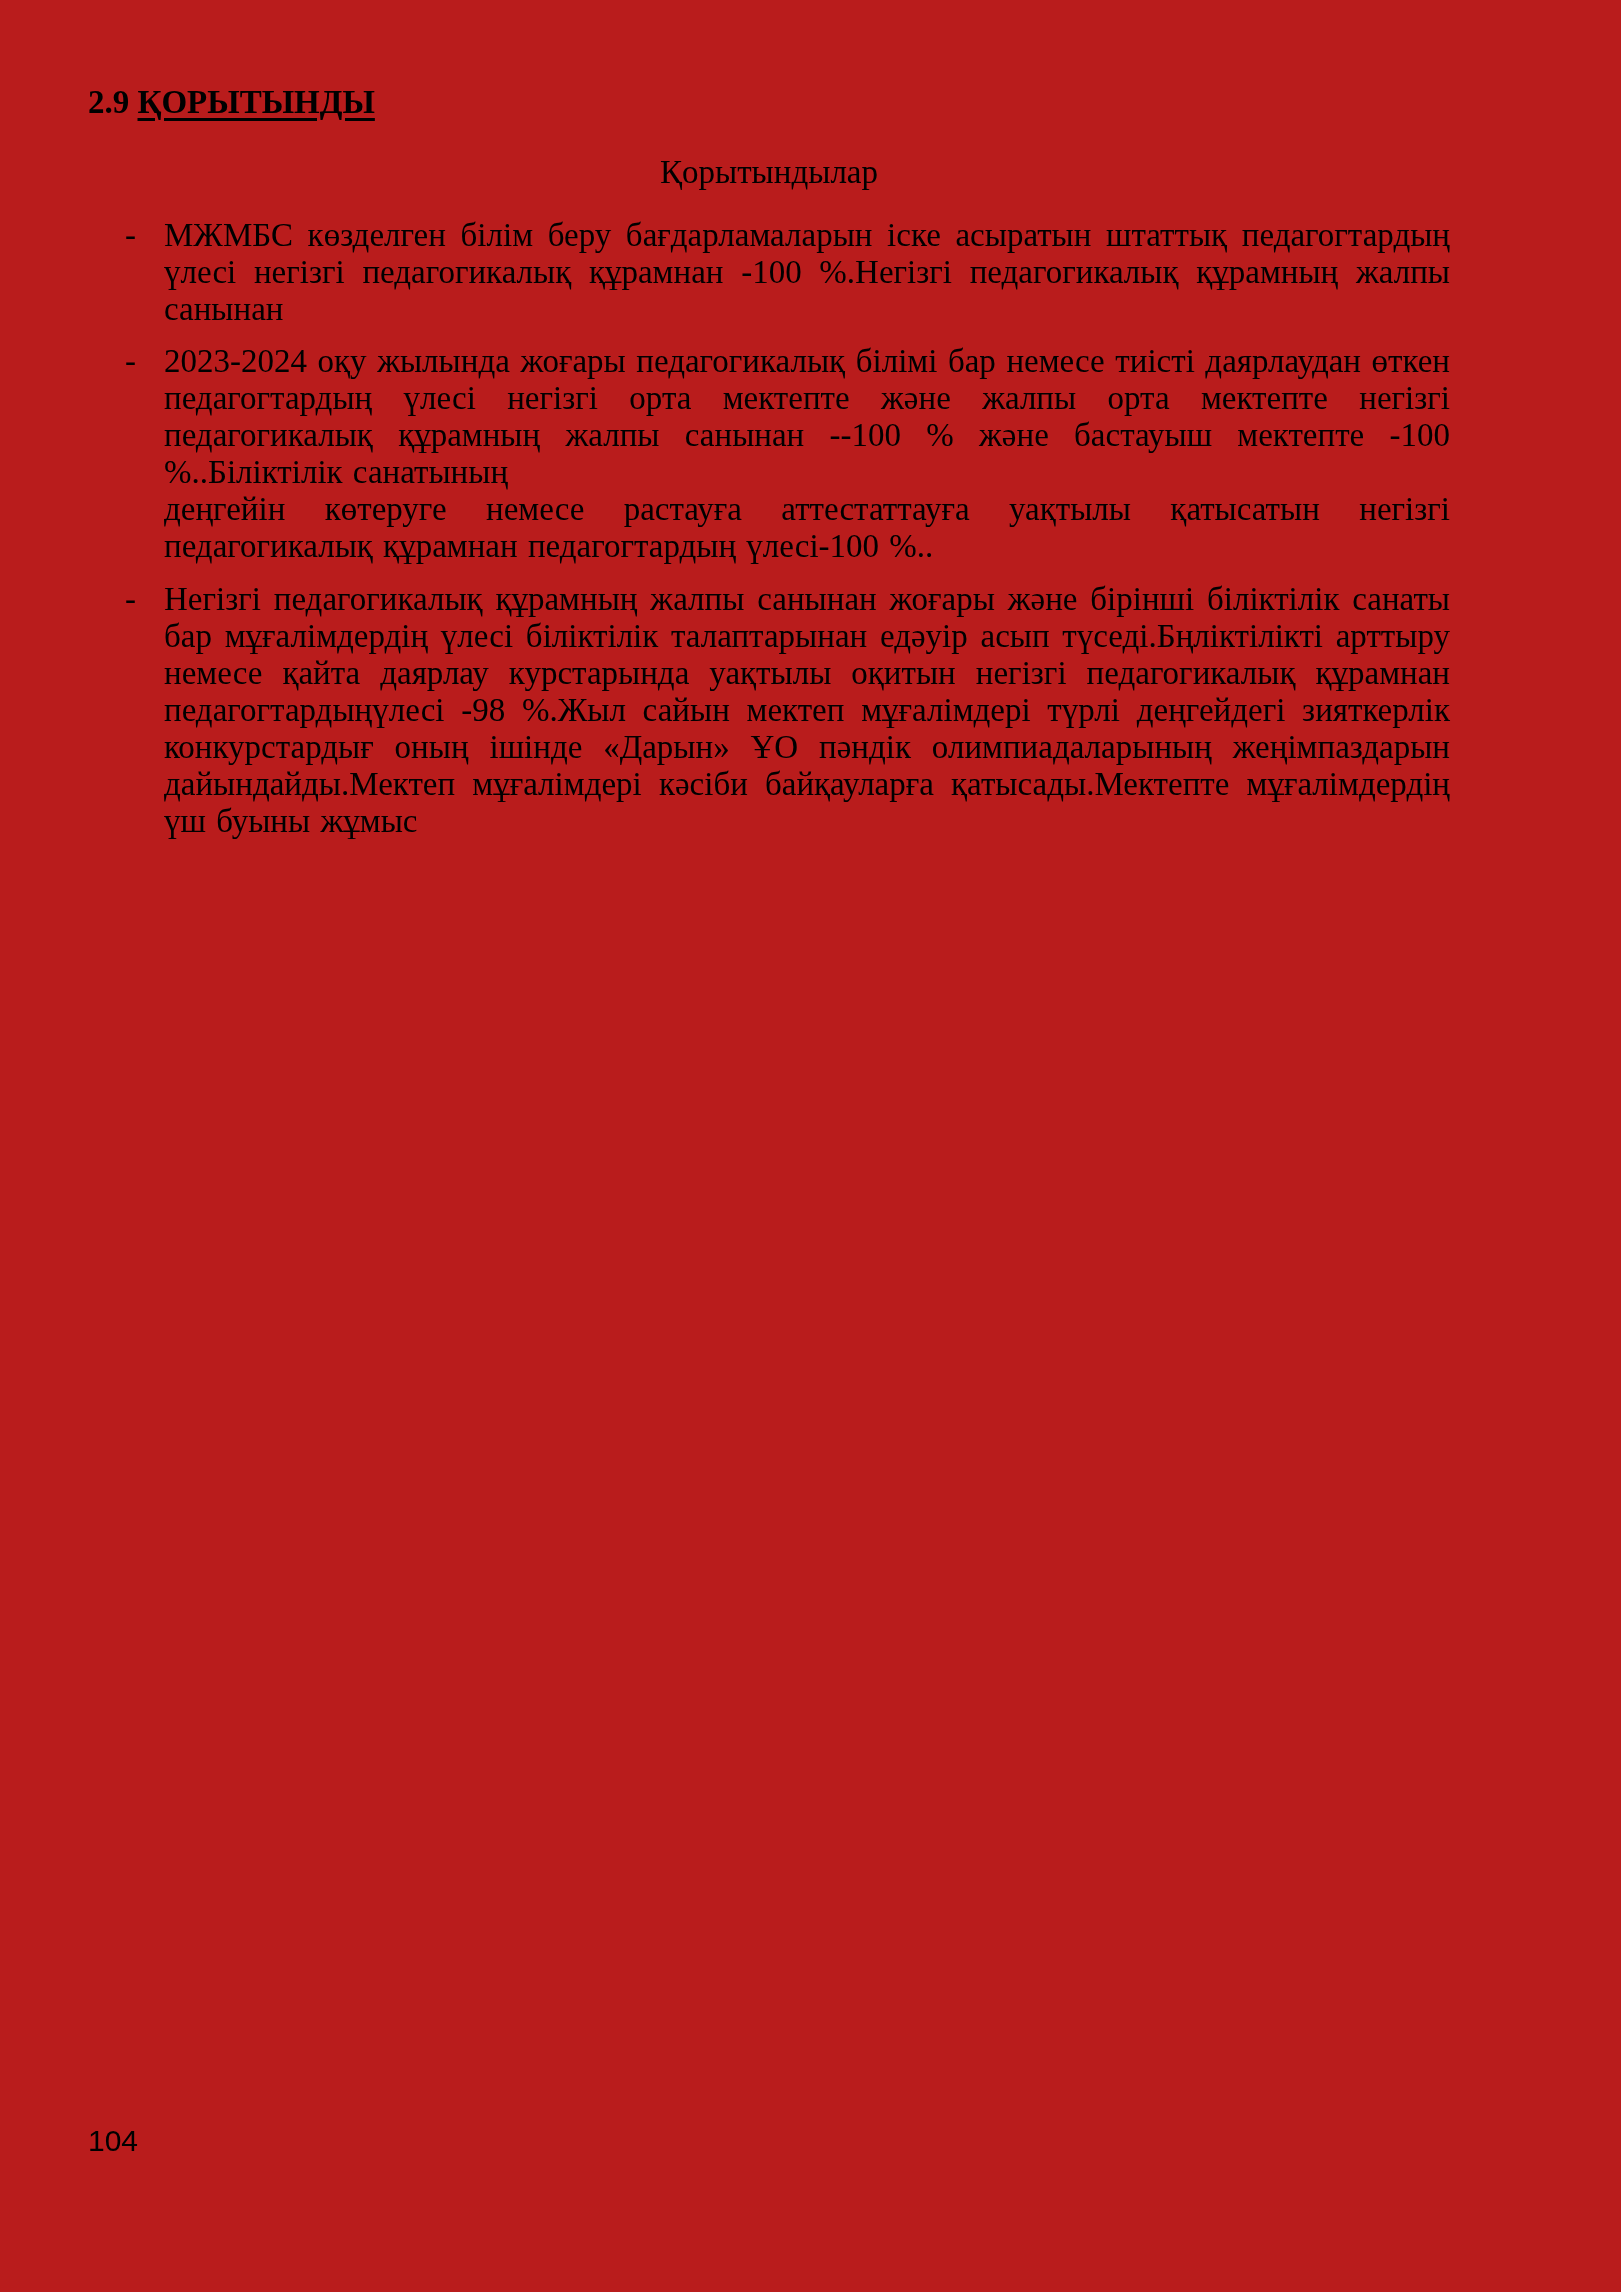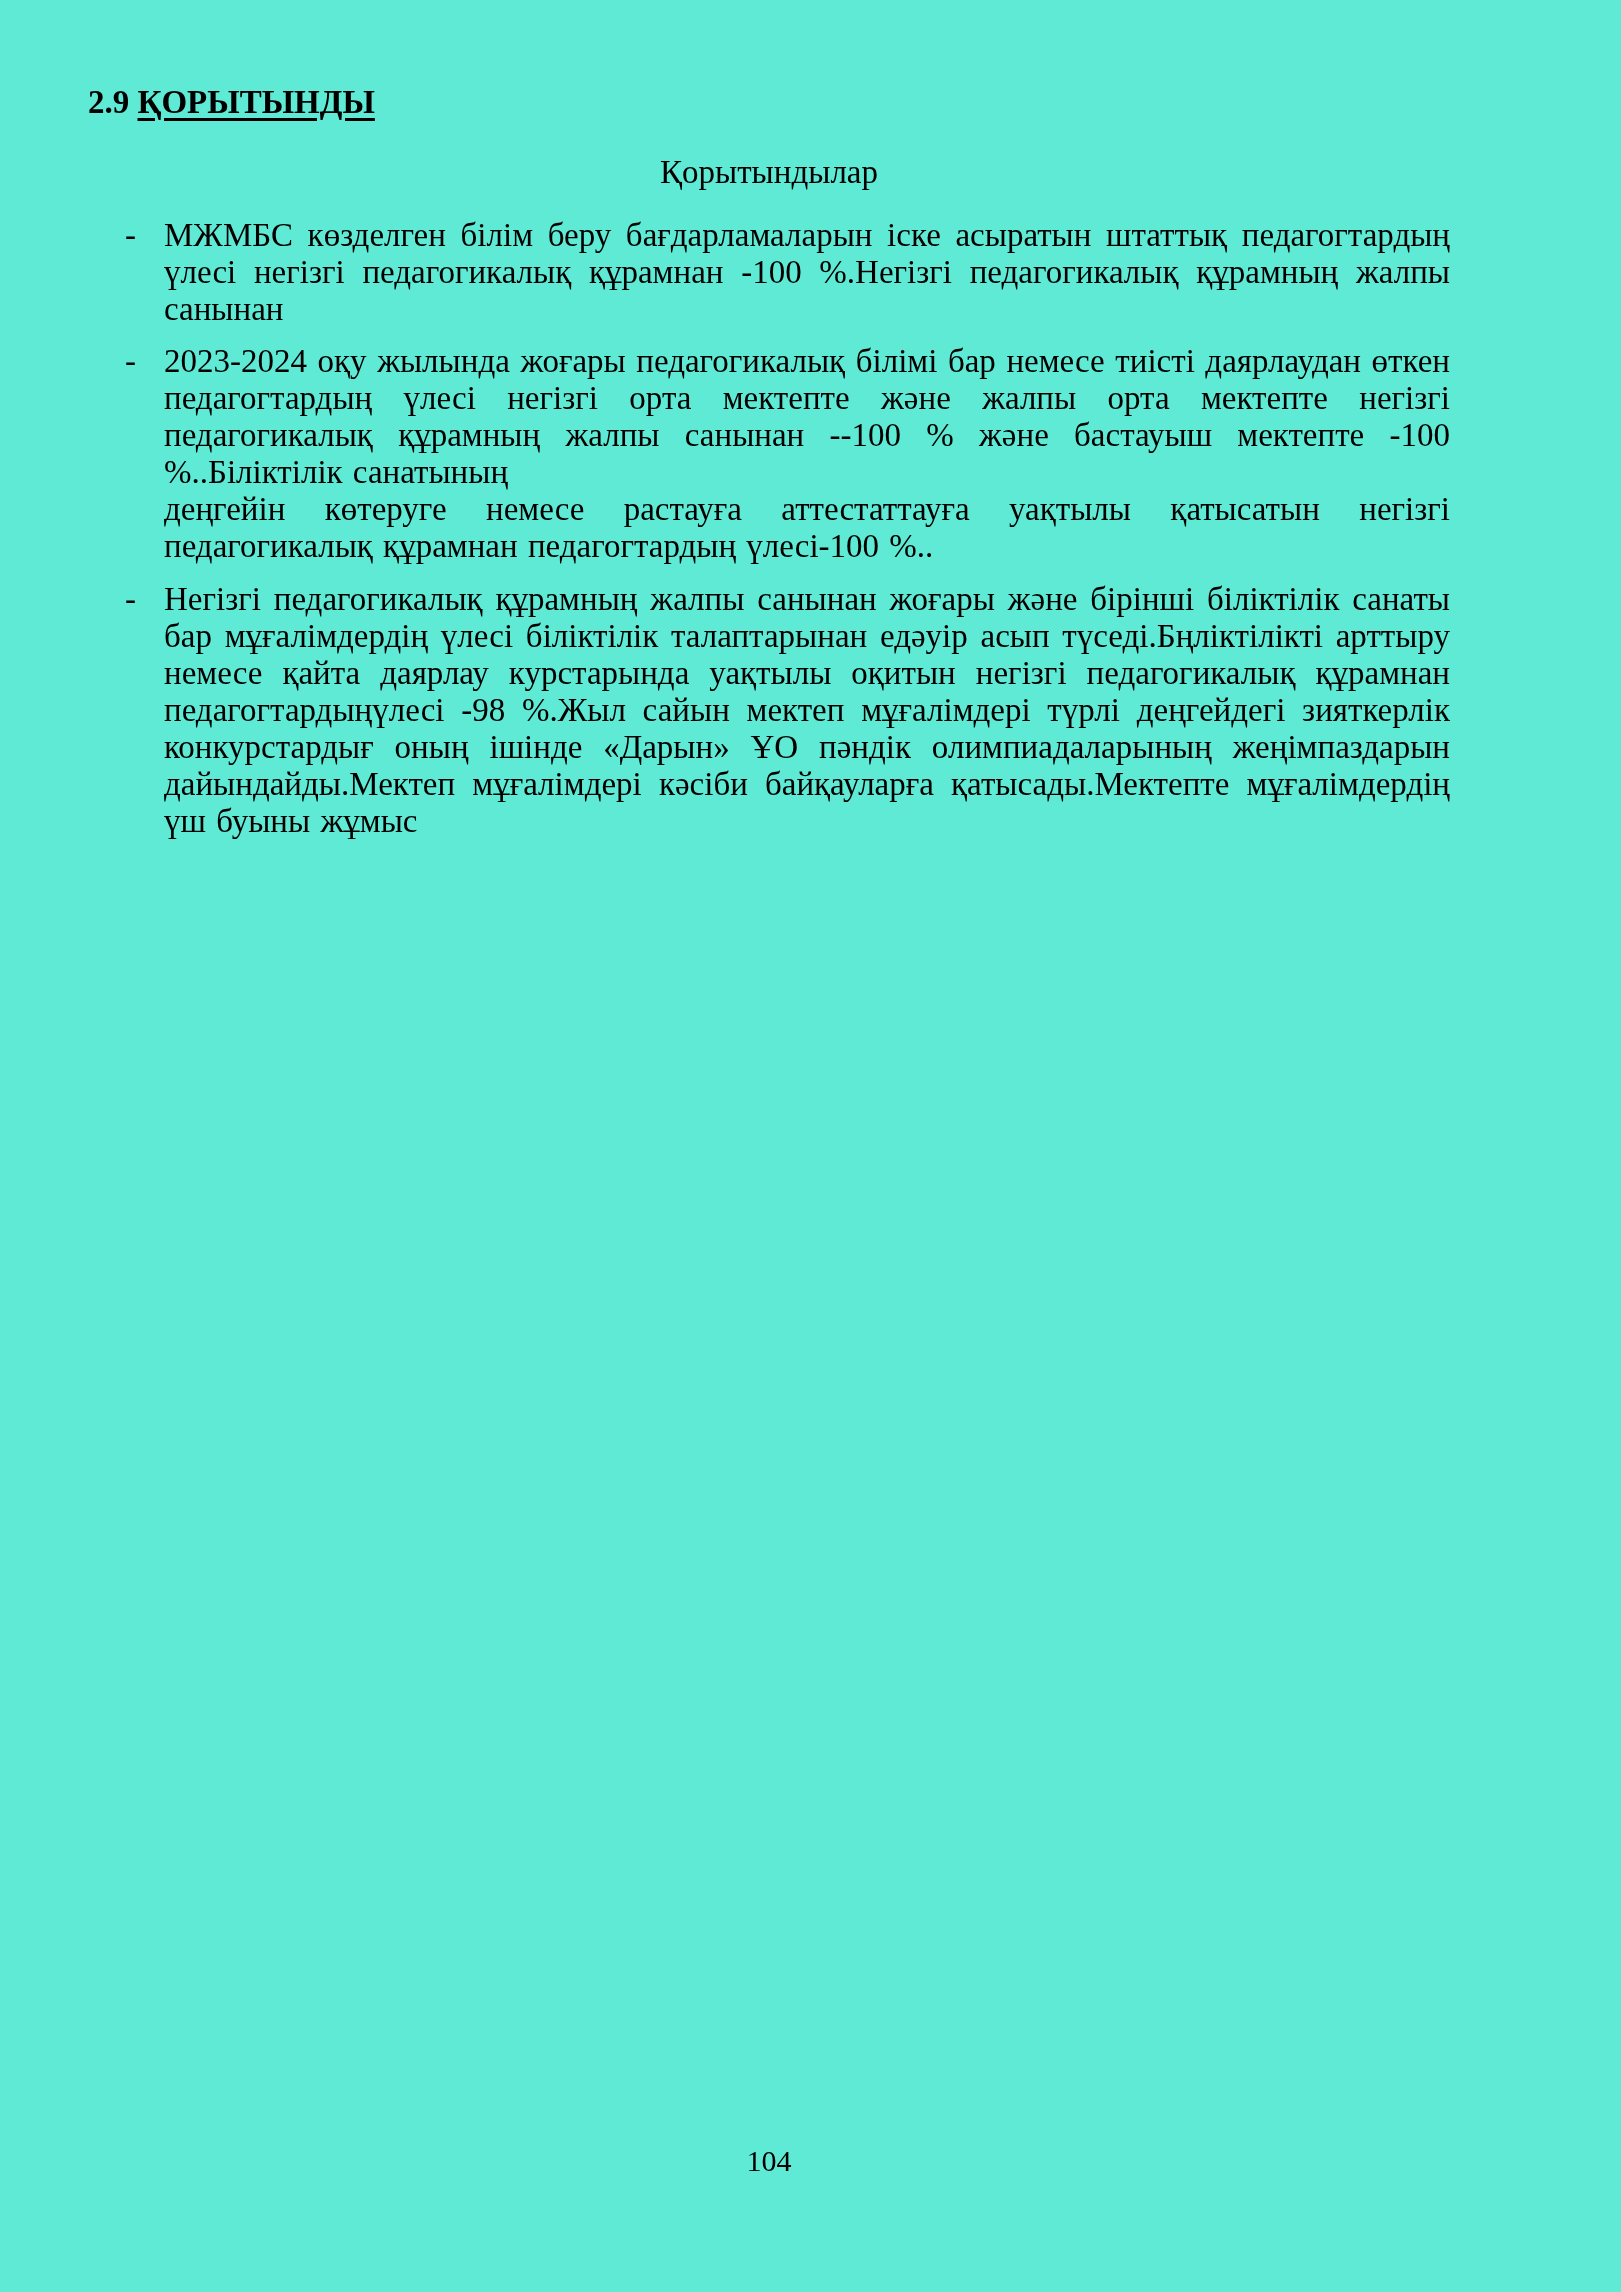--- a/index.html
+++ b/index.html
@@ -1,20 +1,20 @@
 <!DOCTYPE html>
 <html><head>
 <meta charset="utf-8">
 <style>
   html, body { margin: 0; padding: 0; background: #ffffff; }
   .page {
     position: relative;
     width: 1621px;
     height: 2293px;
-    background: #5eead4;
+    background: #b91c1c;
     color: #000000;
     font-family: "Liberation Serif", serif;
     overflow: hidden;
   }
   .content {
     position: absolute;
     left: 88px;
     top: 84px;
     width: 1362px;
   }
@@ -58,25 +58,23 @@
     text-align: justify;
     text-align-last: left;
     margin: 0;
     word-spacing: 2px;
   }
   .footer {
     position: absolute;
     top: 2123px;
     left: 88px;
     width: 1362px;
-    text-align: center;
-    font-family: Liberation Serif, serif;
+    font-family: Liberation Sans, sans-serif;
     font-size: 30px;
     line-height: 35px;
-    margin-top: 20px;
   }
 </style>
 </head>
 <body>
 
 <div class="page">
   <div class="content">
 
     <h1 class="heading"><span class="heading-number">2.9</span> <span class="heading-title">ҚОРЫТЫНДЫ</span></h1>
 

